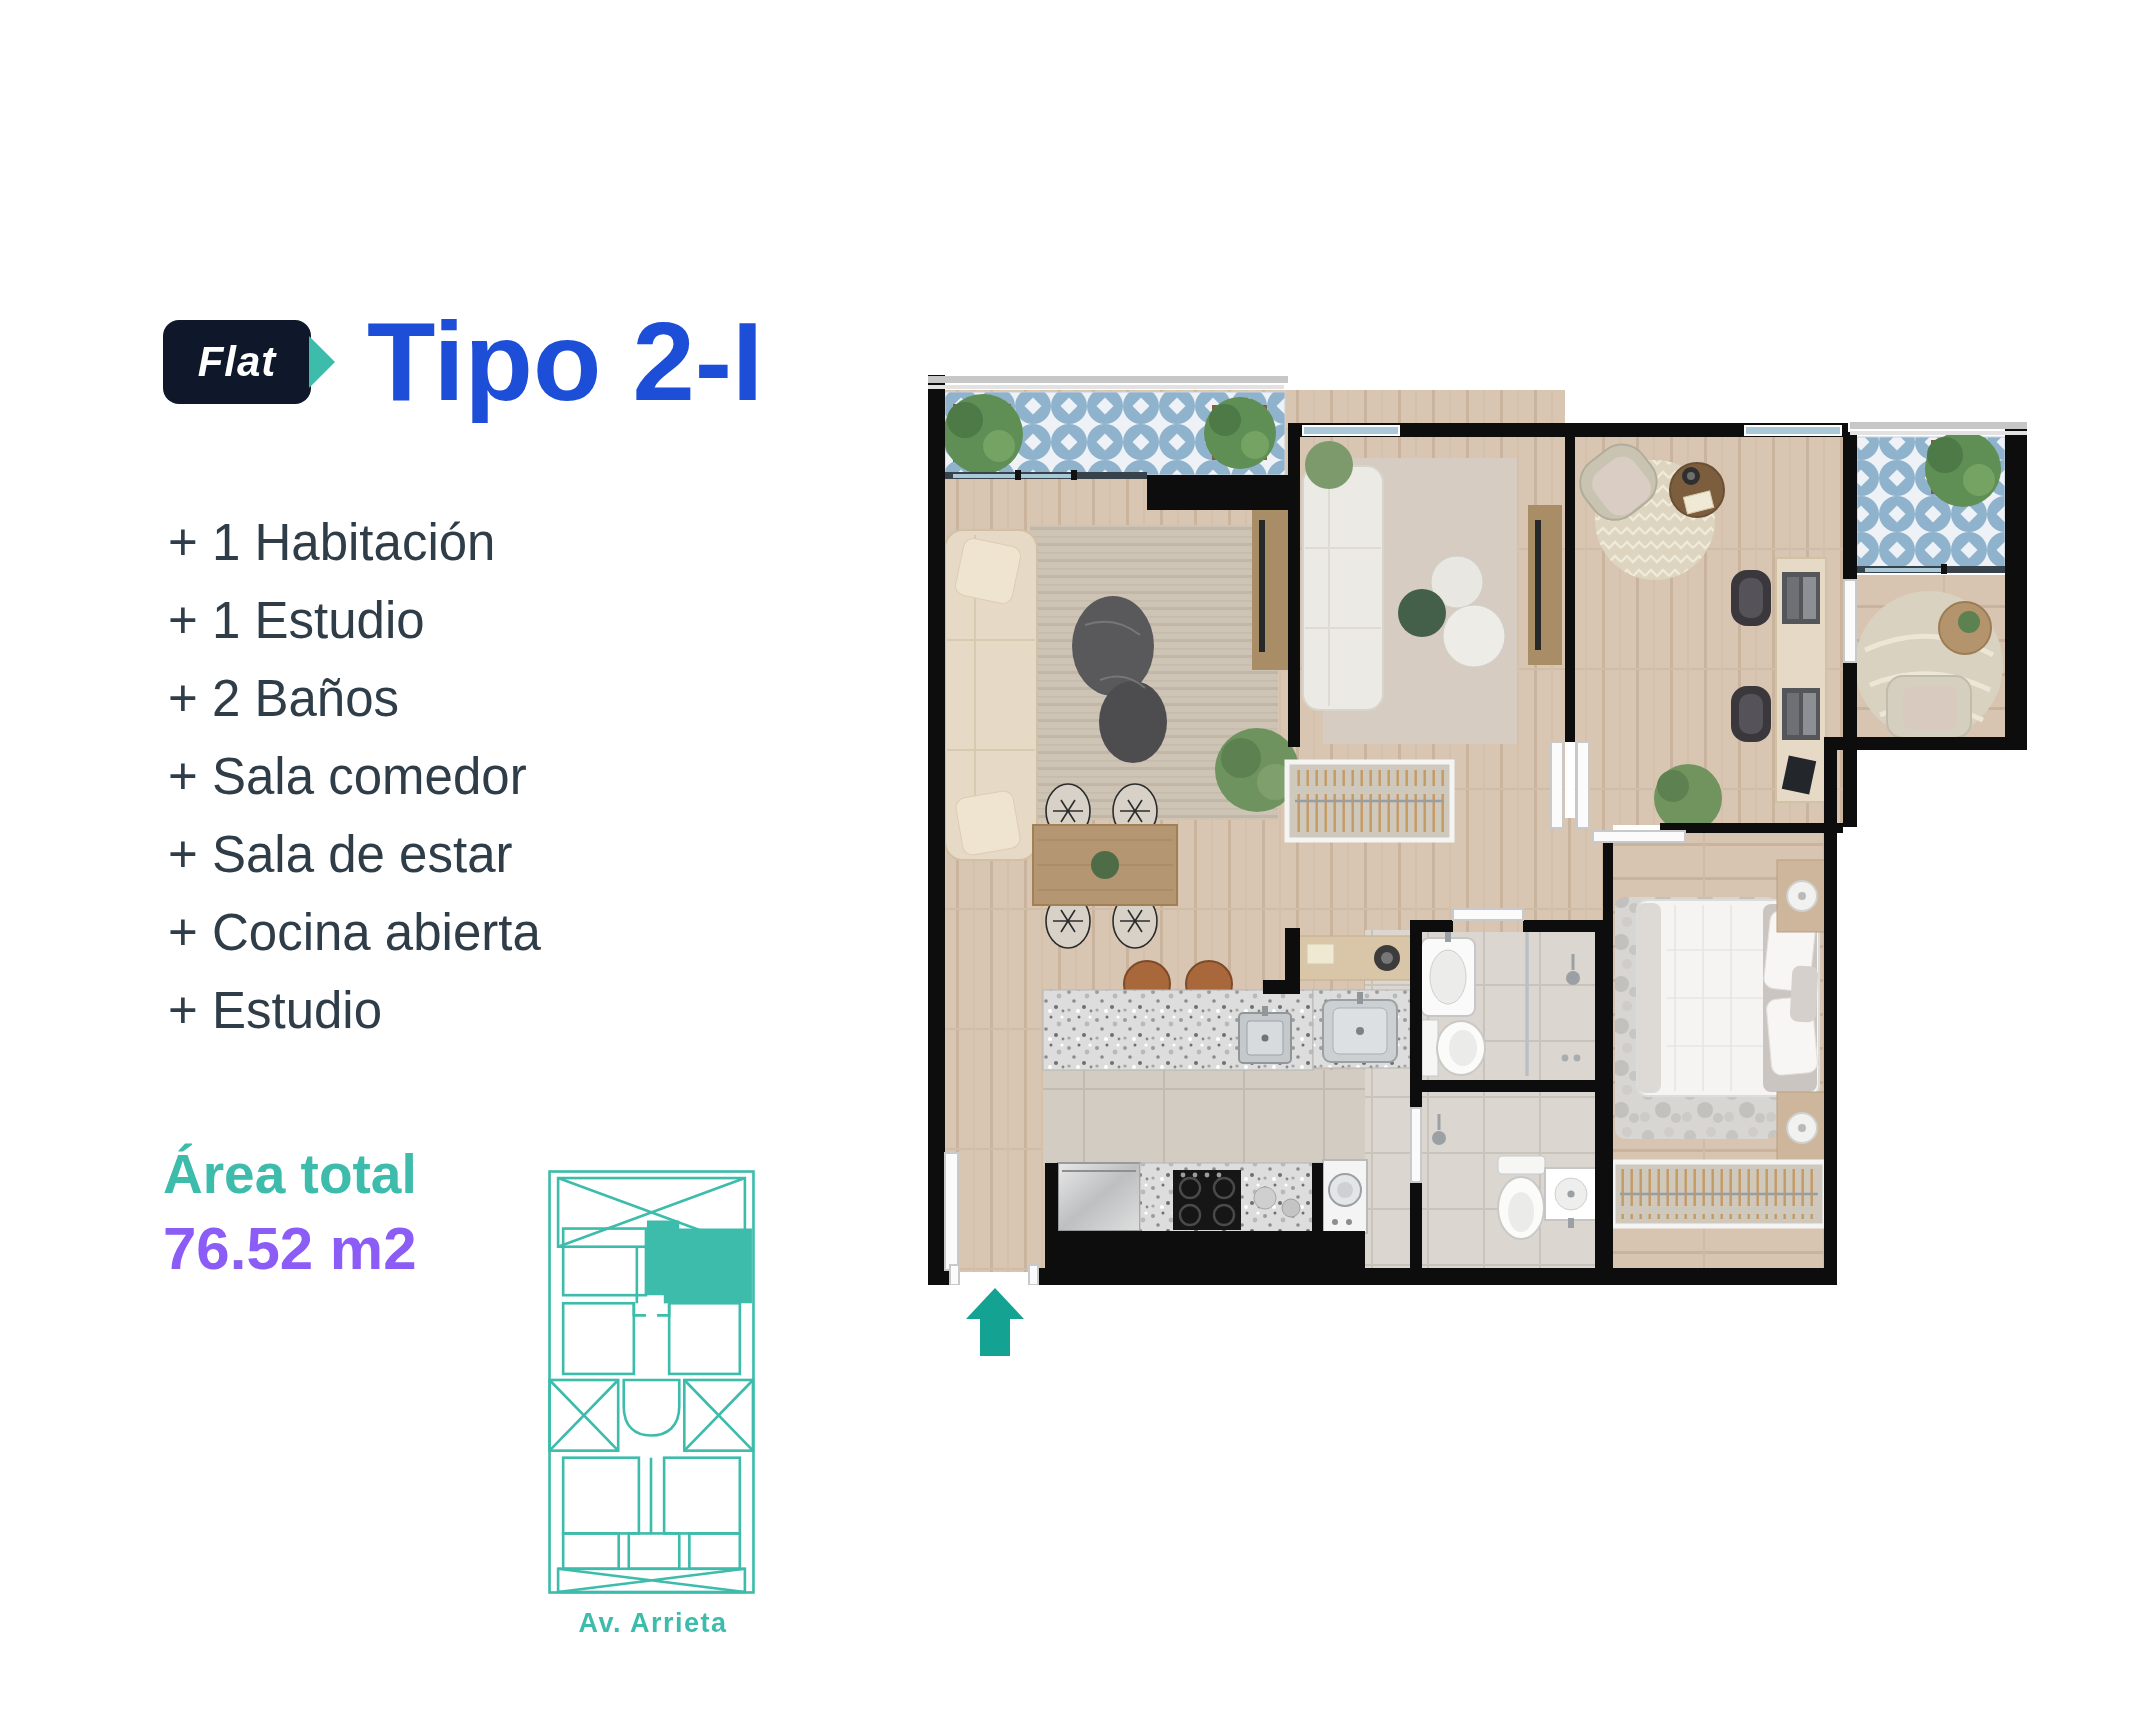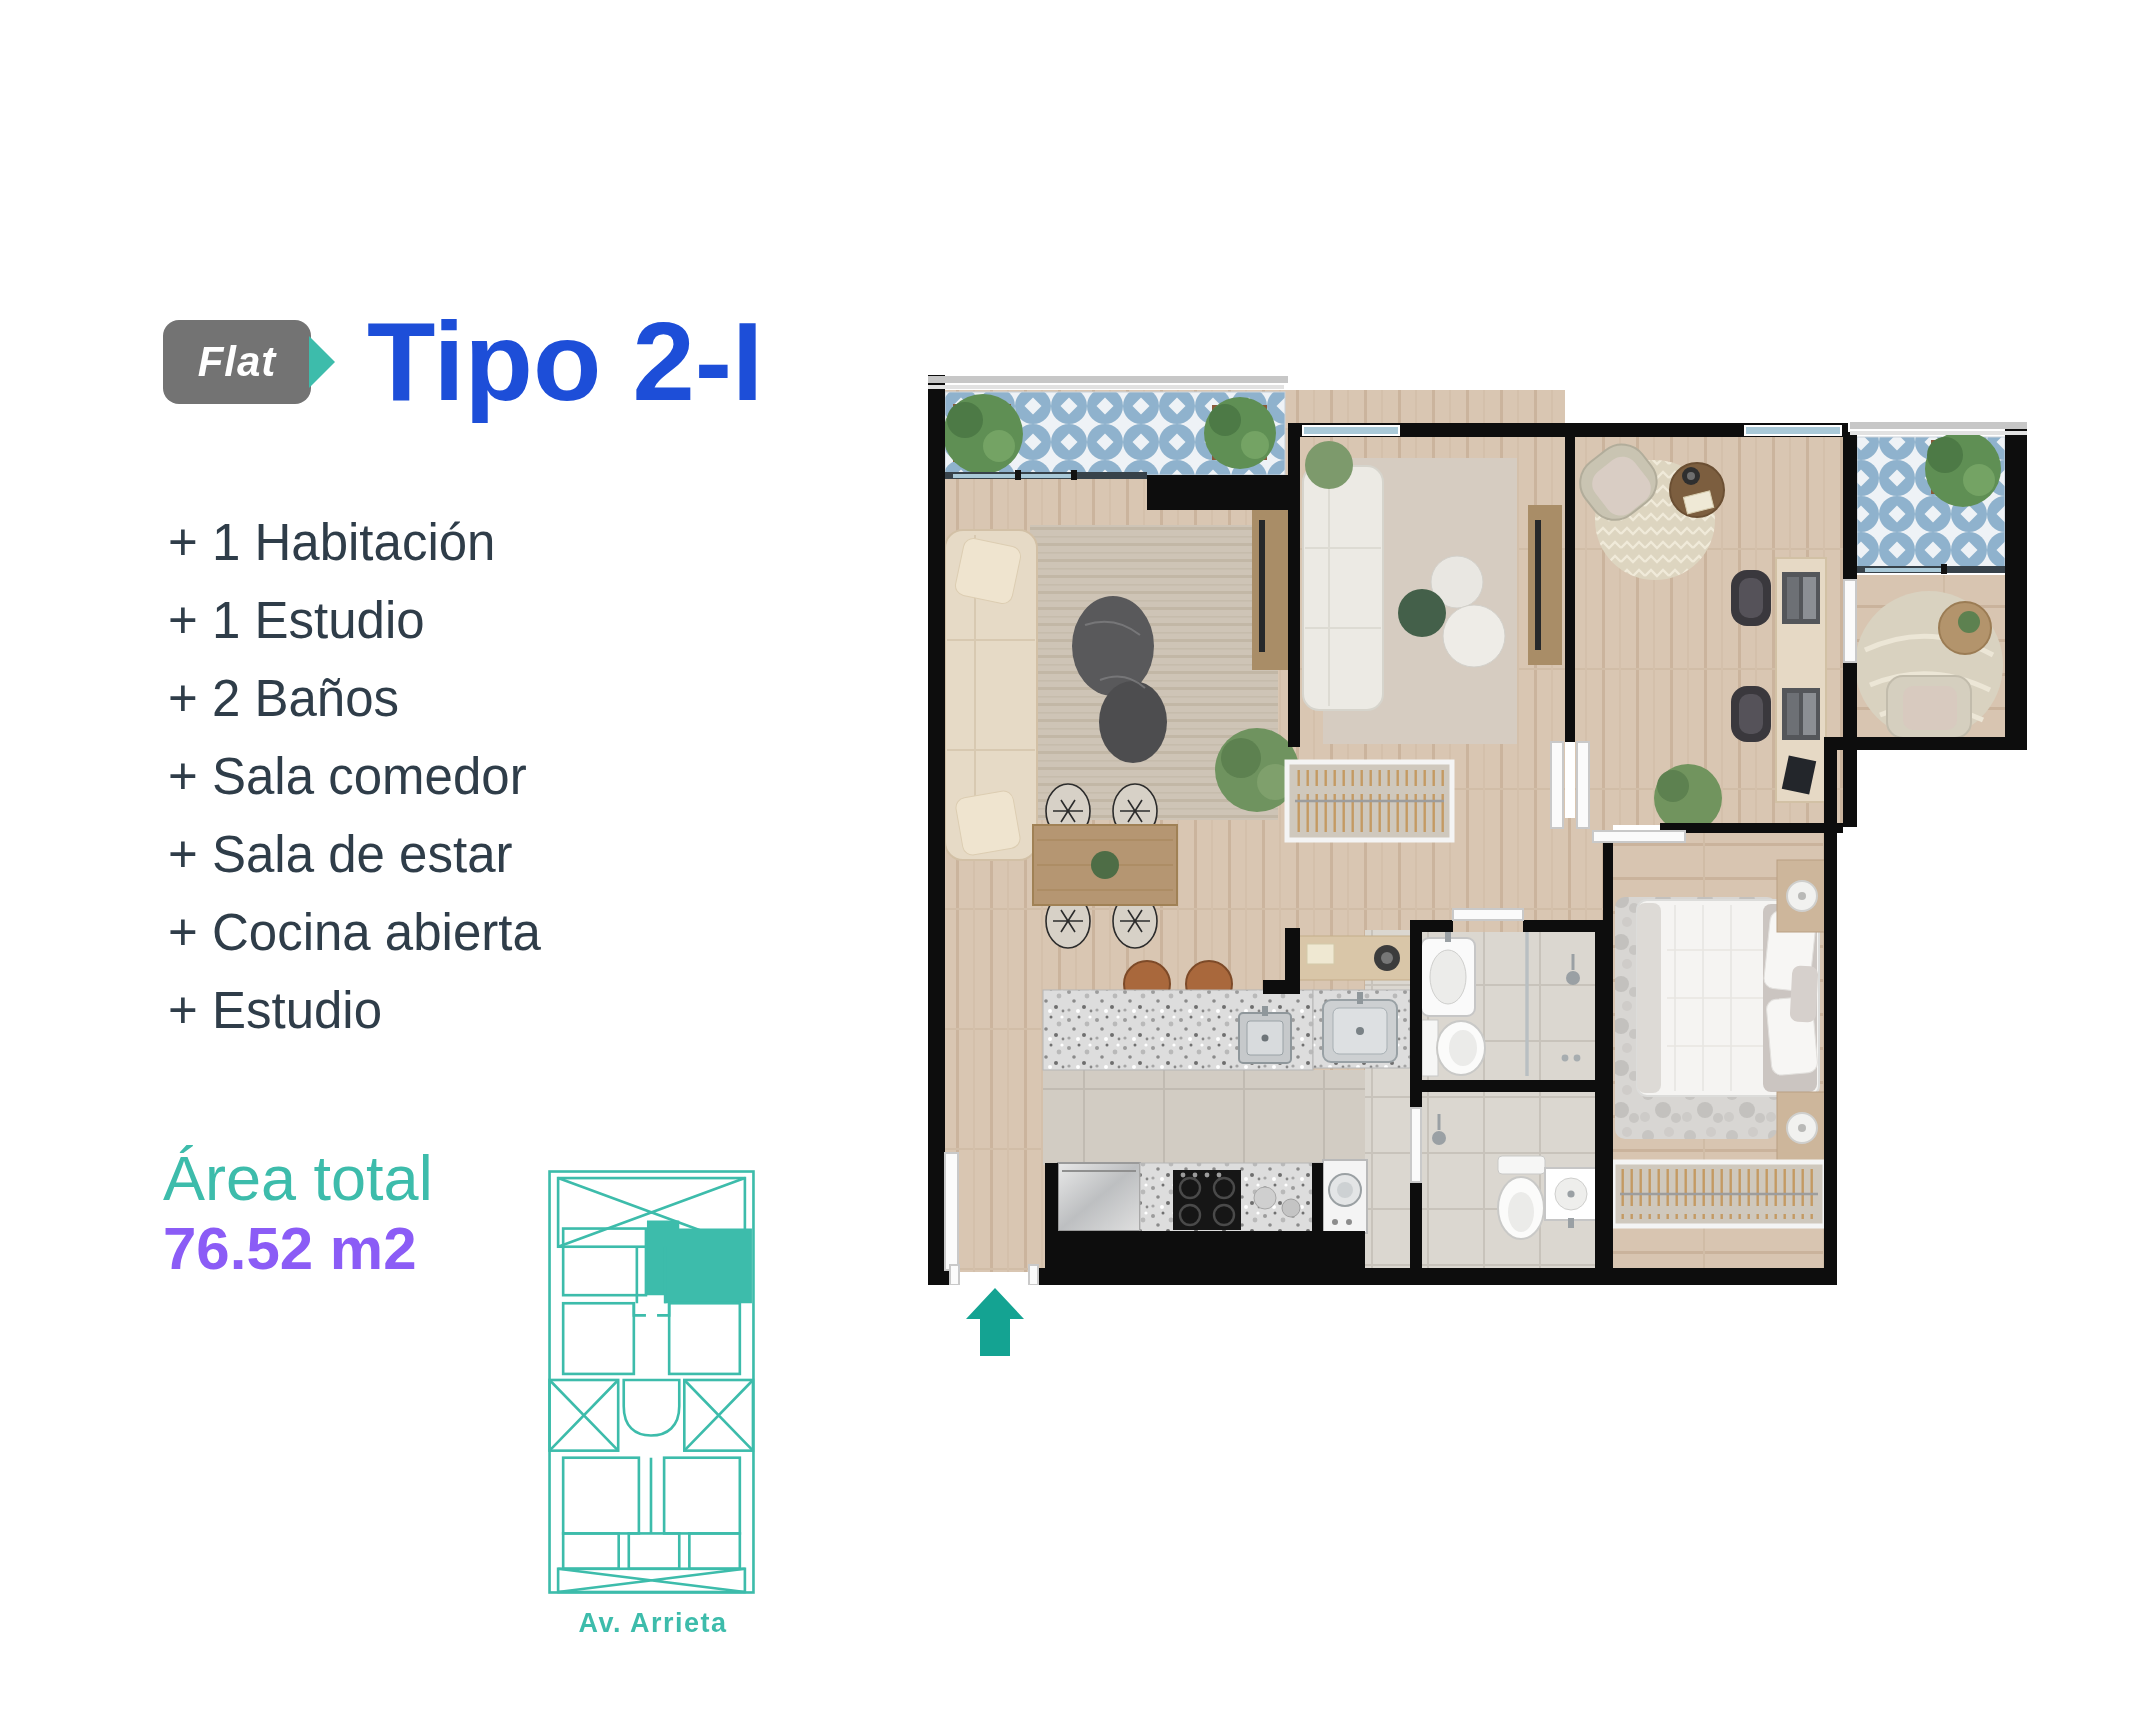--- a/index.html
+++ b/index.html
@@ -1,28 +1,28 @@
 <!DOCTYPE html>
 <html><head>
 <meta charset="utf-8">
 <style>
   html,body{margin:0;padding:0;background:#fff;}
   #canvas{position:relative;width:2151px;height:1730px;background:#ffffff;overflow:hidden;
           font-family:"Liberation Sans",sans-serif;color:#2f3d49;}
   
   .hdr{position:absolute;left:163px;top:306px;display:flex;align-items:center;}
-  .badge{position:relative;width:148px;height:84px;background:#737373;border-radius:16px;
+  .badge{position:relative;width:148px;height:84px;background:#0f172a;border-radius:16px;
          display:flex;align-items:center;justify-content:center;text-align:right;}
   .badge:after{content:"";position:absolute;right:-24px;top:16px;width:0;height:0;
          border-left:26px solid #3dbcab;border-top:26px solid transparent;border-bottom:26px solid transparent;}
   .badge span{color:#ffffff;font-size:42px;font-weight:700;font-style:italic;letter-spacing:1px;}
   .title{margin-left:56px;font-size:112px;font-weight:700;color:#1d4ed8;letter-spacing:0px;line-height:1;}
   .features{position:absolute;left:160px;top:496px;list-style:none;margin:8px;padding:0;}
   .features li{font-size:51px;line-height:78px;color:#2f3d49;white-space:nowrap;}
-  .area-label{position:absolute;left:163px;top:1142px;font-size:63px;font-weight:400;color:#3dbcab;}
+  .area-label{position:absolute;left:163px;top:1142px;font-size:55px;font-weight:700;color:#3dbcab;}
   .area-value{position:absolute;left:163px;top:1214px;font-size:60px;font-weight:600;color:#8b5cf6;}
   .keyplan{position:absolute;left:548px;top:1170px;}
   .street{position:absolute;left:528px;top:1608px;width:250px;text-align:center;
           font-size:27px;font-weight:700;color:#3dbcab;letter-spacing:1.5px;}
   
   .plan{position:absolute;left:925px;top:370px;}
   .arrow{position:absolute;left:966px;top:1288px;}
 </style>
 </head>
 <body>

